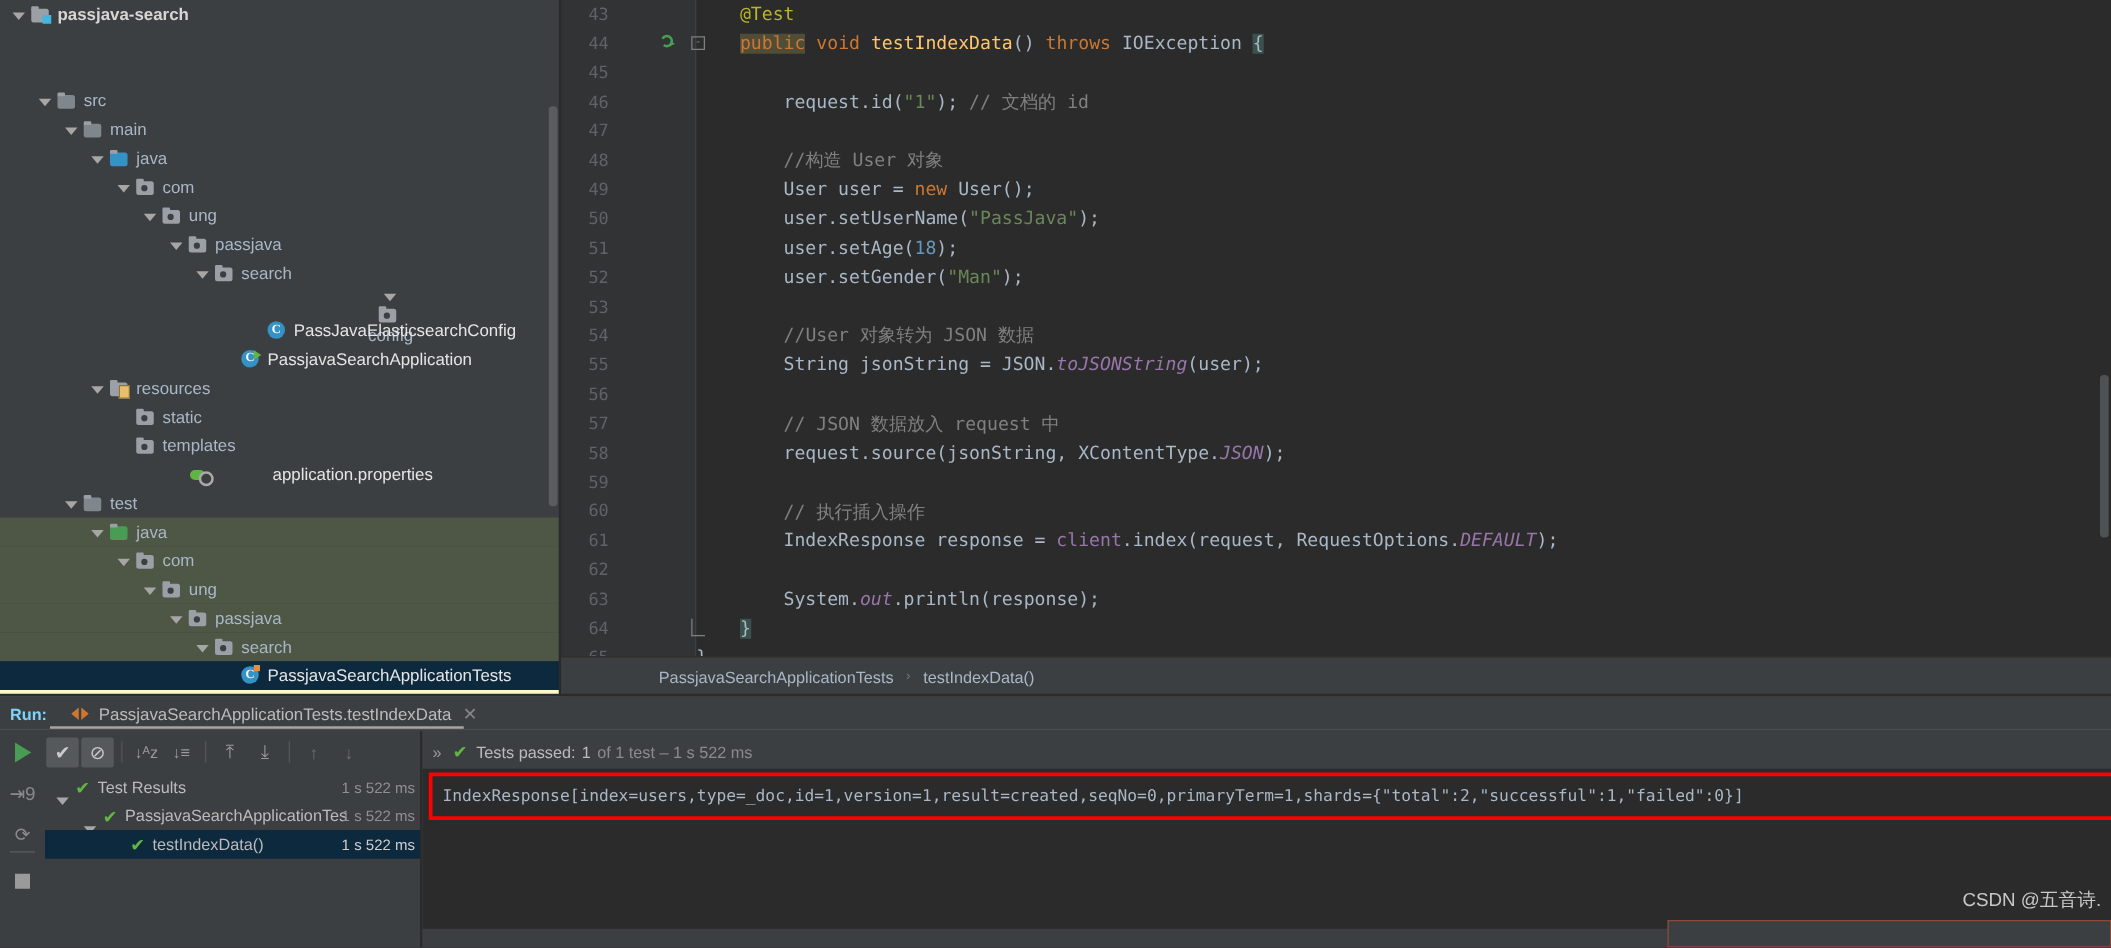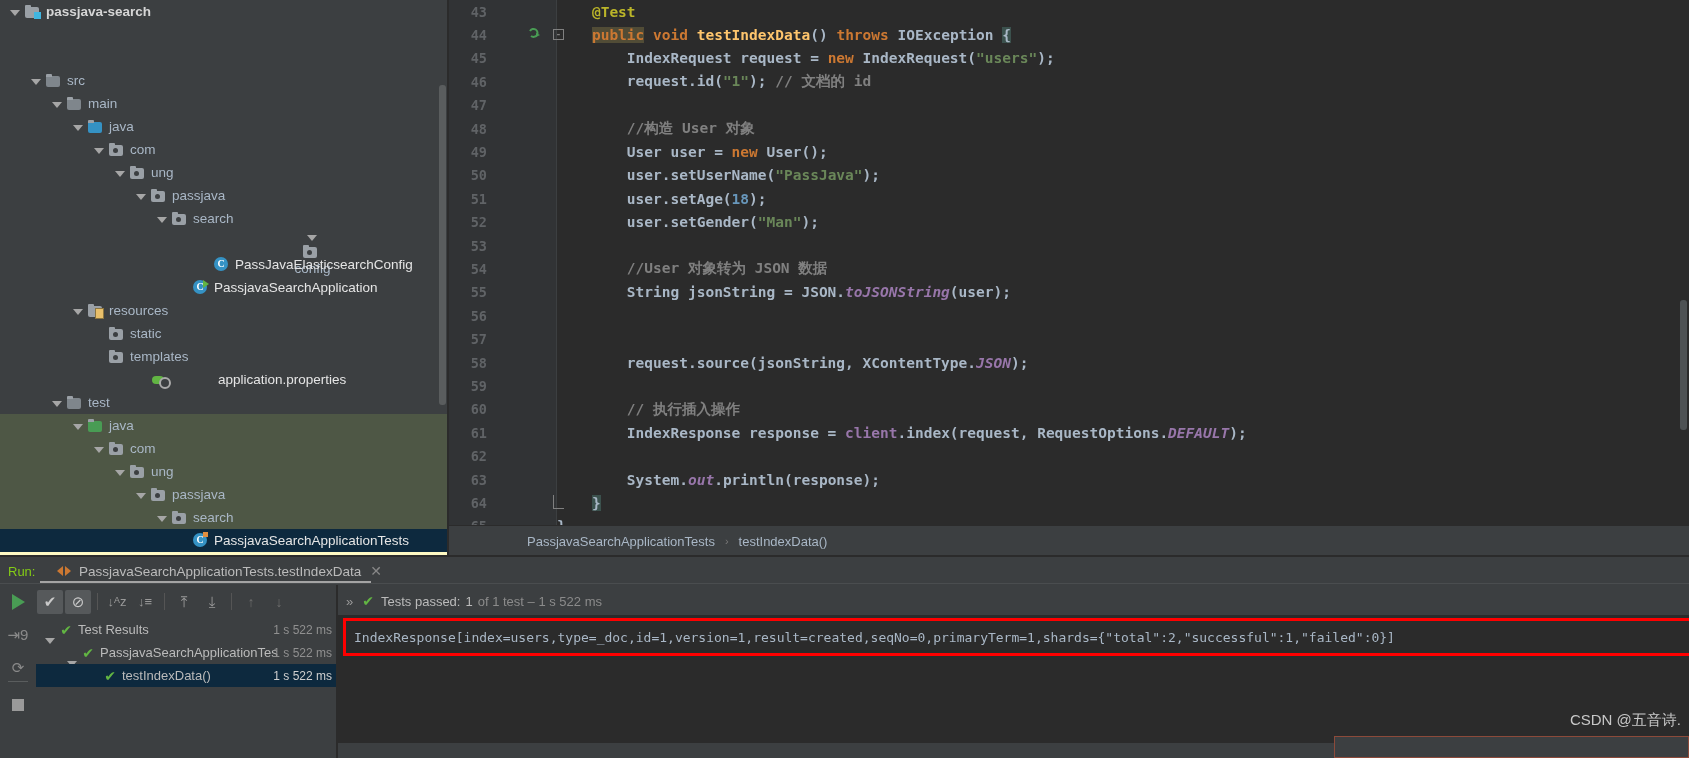--- a/index.html
+++ b/index.html
@@ -113,21 +113,21 @@
     background: #5a5d5e; border-radius: 3px;
   }
   .gitignore-hl {
     position: absolute; left: 18px; top: 0px; width: 367px; height: 14px;
     background: #5a5d5e;
   }
 
   
   #editor {
     position: absolute; left: 449px; top: 0; width: 1240px; height: 525px;
-    background: #2b2b2b; overflow: hidden; font-weight: bold;
+    background: #2b2b2b; overflow: hidden;
   }
   .code-line {
     position: relative; height: 23.4px; display: flex; align-items: center;
     font-family: "DejaVu Sans Mono", monospace; font-size: 14.5px;
     white-space: pre; color: #a9b7c6;
   }
   .gutter {
     width: 46px; flex: 0 0 46px; text-align: right; padding-right: 8px;
     color: #606366; font-family: "DejaVu Sans Mono", monospace; font-size: 13.5px;
   }
@@ -178,21 +178,21 @@
     border-top: 1px solid #2b2b2b;
   }
   #breadcrumb .sep { margin: 0 10px; color: #787878; font-size: 11px; }
 
   
   #run-header {
     position: absolute; left: 0; top: 557px; width: 1689px; height: 28px;
     background: #3c3f41; display: flex; align-items: center;
   }
   #run-label {
-    margin-left: 8px; font-size: 13px; color: #84cc16; width: 44px;
+    margin-left: 8px; font-size: 13px; color: #7dd3fc; width: 44px; font-weight: bold;
   }
   .run-tab {
     display: flex; align-items: center; height: 26px;
     padding: 0 6px 0 4px; position: relative;
   }
   .run-tab-ico {
     width: 16px; height: 16px; position: relative; margin-right: 7px;
   }
   .run-tab-ico::before {
     content: ""; position: absolute; left: 1px; top: 3px;
@@ -508,33 +508,33 @@
 
   <div id="editor">
     <div id="editor-gutter-bg"></div>
     <div id="editor-vline"></div>
     <div id="code-lines" style="position:relative;">
         <div class="code-line"><span class="gutter">43</span><span class="gutter-icons"></span><span class="codetext">    <span class="ann">@Test</span></span></div>
         <div class="code-line"><span class="gutter">44</span><span class="gutter-icons"><span class="run-ico"><svg width="14" height="14" viewBox="0 0 14 14">
                 <path d="M3 4a4 4 0 1 1 1 5" fill="none" stroke="#499c54" stroke-width="2"></path>
                 <path d="M9 6 l4 2 -4 2 z" fill="#499c54"></path>
               </svg></span><span class="fold-minus">-</span></span><span class="codetext">    <span class="kw-hl">public</span> <span class="kw">void</span> <span class="mth">testIndexData</span>() <span class="kw">throws</span> IOException <span class="brace-hl">{</span></span></div>
-        <div class="code-line"><span class="gutter">45</span><span class="gutter-icons"></span><span class="codetext">        IndexRequest request = <span class="kw">new</span> IndexRequest(<span class="str">"users"</span>);</span></div>
+        <div class="code-line"><span class="gutter">45</span><span class="gutter-icons"></span></div>
         <div class="code-line"><span class="gutter">46</span><span class="gutter-icons"></span><span class="codetext">        request.id(<span class="str">"1"</span>); <span class="cmt">// 文档的 id</span></span></div>
         <div class="code-line"><span class="gutter">47</span><span class="gutter-icons"></span><span class="codetext"></span></div>
         <div class="code-line"><span class="gutter">48</span><span class="gutter-icons"></span><span class="codetext">        <span class="cmt">//构造 User 对象</span></span></div>
         <div class="code-line"><span class="gutter">49</span><span class="gutter-icons"></span><span class="codetext">        User user = <span class="kw">new</span> User();</span></div>
         <div class="code-line"><span class="gutter">50</span><span class="gutter-icons"></span><span class="codetext">        user.setUserName(<span class="str">"PassJava"</span>);</span></div>
         <div class="code-line"><span class="gutter">51</span><span class="gutter-icons"></span><span class="codetext">        user.setAge(<span class="num">18</span>);</span></div>
         <div class="code-line"><span class="gutter">52</span><span class="gutter-icons"></span><span class="codetext">        user.setGender(<span class="str">"Man"</span>);</span></div>
         <div class="code-line"><span class="gutter">53</span><span class="gutter-icons"></span><span class="codetext"></span></div>
         <div class="code-line"><span class="gutter">54</span><span class="gutter-icons"></span><span class="codetext">        <span class="cmt">//User 对象转为 JSON 数据</span></span></div>
         <div class="code-line"><span class="gutter">55</span><span class="gutter-icons"></span><span class="codetext">        String jsonString = JSON.<span class="sfld">toJSONString</span>(user);</span></div>
         <div class="code-line"><span class="gutter">56</span><span class="gutter-icons"></span><span class="codetext"></span></div>
-        <div class="code-line"><span class="gutter">57</span><span class="gutter-icons"></span></div>
+        <div class="code-line"><span class="gutter">57</span><span class="gutter-icons"></span><span class="codetext">        <span class="cmt">// JSON 数据放入 request 中</span></span></div>
         <div class="code-line"><span class="gutter">58</span><span class="gutter-icons"></span><span class="codetext">        request.source(jsonString, XContentType.<span class="sfld">JSON</span>);</span></div>
         <div class="code-line"><span class="gutter">59</span><span class="gutter-icons"></span><span class="codetext"></span></div>
         <div class="code-line"><span class="gutter">60</span><span class="gutter-icons"></span><span class="codetext">        <span class="cmt">// 执行插入操作</span></span></div>
         <div class="code-line"><span class="gutter">61</span><span class="gutter-icons"></span><span class="codetext">        IndexResponse response = <span class="fld">client</span>.index(request, RequestOptions.<span class="sfld">DEFAULT</span>);</span></div>
         <div class="code-line"><span class="gutter">62</span><span class="gutter-icons"></span><span class="codetext"></span></div>
         <div class="code-line"><span class="gutter">63</span><span class="gutter-icons"></span><span class="codetext">        System.<span class="sfld">out</span>.println(response);</span></div>
         <div class="code-line"><span class="gutter">64</span><span class="gutter-icons"><span class="fold-end"></span></span><span class="codetext">    <span class="brace-hl">}</span></span></div>
         <div class="code-line"><span class="gutter">65</span><span class="gutter-icons"></span><span class="codetext">}</span></div>
       </div>
     <div id="editor-scroll-v"></div>

